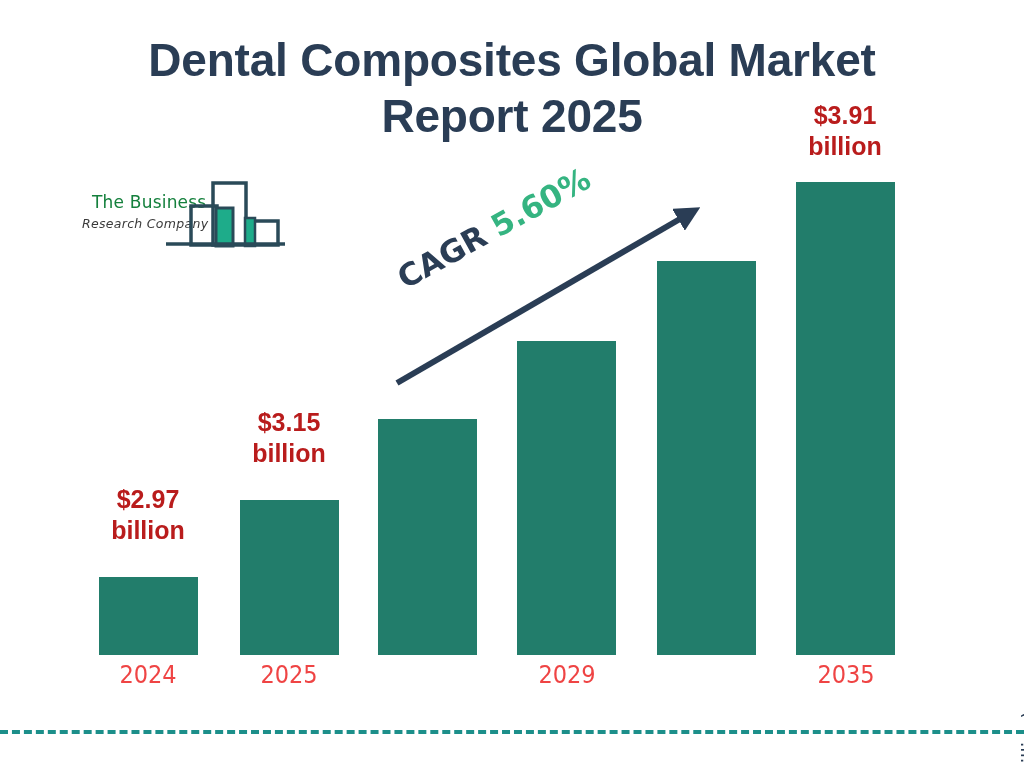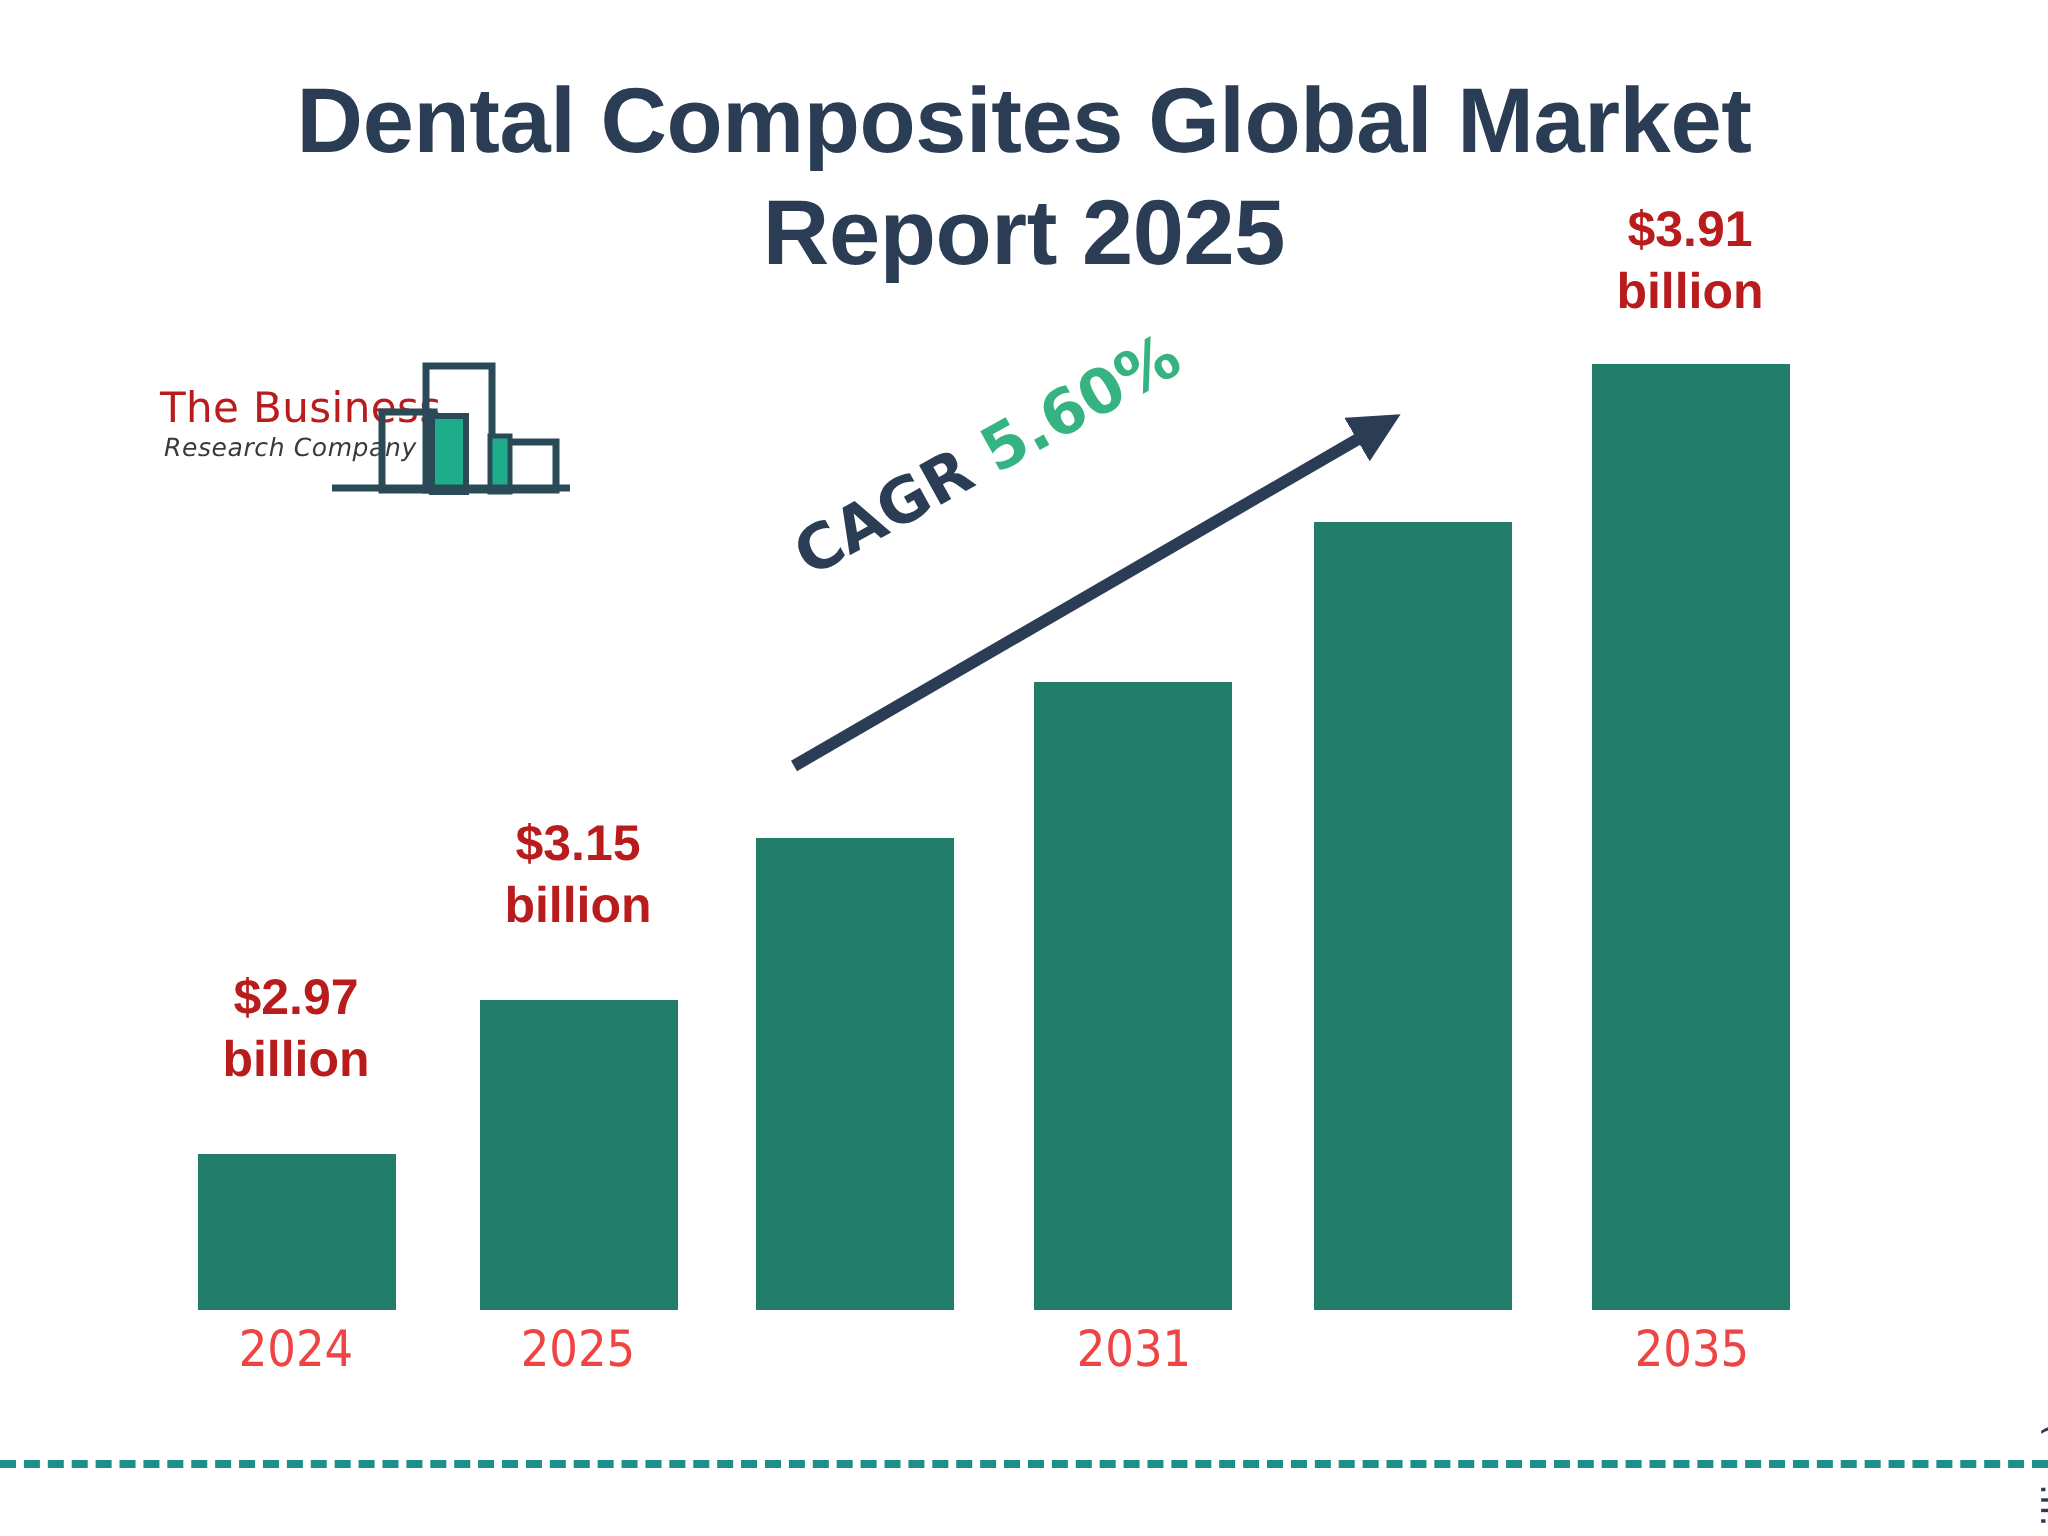--- a/index.html
+++ b/index.html
@@ -37,24 +37,24 @@
   
   #logo {
     position: absolute;
     left: 78px;
     top: 178px;
     width: 212px;
     height: 74px;
   }
   #logo-text-main {
     position: absolute;
-    left: 2px;
+    left: 14px;
     top: 14px;
-    font-size: 21px;
-    color: #b91c1c;
+    font-size: 17px;
+    color: #15803d;
     font-family: "DejaVu Sans", sans-serif;
     letter-spacing: 0.2px;
     white-space: nowrap;
   }
   #logo-text-sub {
     position: absolute;
     left: 4px;
     top: 38px;
     font-size: 12.5px;
     color: #3a3a3a;
@@ -177,21 +177,21 @@
       <div>$3.15</div>
       <div>billion</div>
     </div>
     <div class="val-label" style="left:780px; top:100px;">
       <div>$3.91</div>
       <div>billion</div>
     </div>
 
     <div class="xtick" style="left:88px;">2024</div>
     <div class="xtick" style="left:229px;">2025</div>
-    <div class="xtick" style="left:507px;">2031</div>
+    <div class="xtick" style="left:507px;">2029</div>
     <div class="xtick" style="left:786px;">2035</div>
 
     <svg width="1024" height="768" viewBox="0 0 1024 768" style="position:absolute; left:0; top:0; pointer-events:none;">
       <defs>
         <marker id="arrowhead" markerWidth="4.2" markerHeight="4.2" refX="2.6" refY="2.1" orient="auto">
           <polygon points="0,0 4.2,2.1 0,4.2" fill="#2a3d55"></polygon>
         </marker>
       </defs>
       <line x1="397" y1="383" x2="692" y2="212" stroke="#2a3d55" stroke-width="6" marker-end="url(#arrowhead)"></line>
     </svg>

